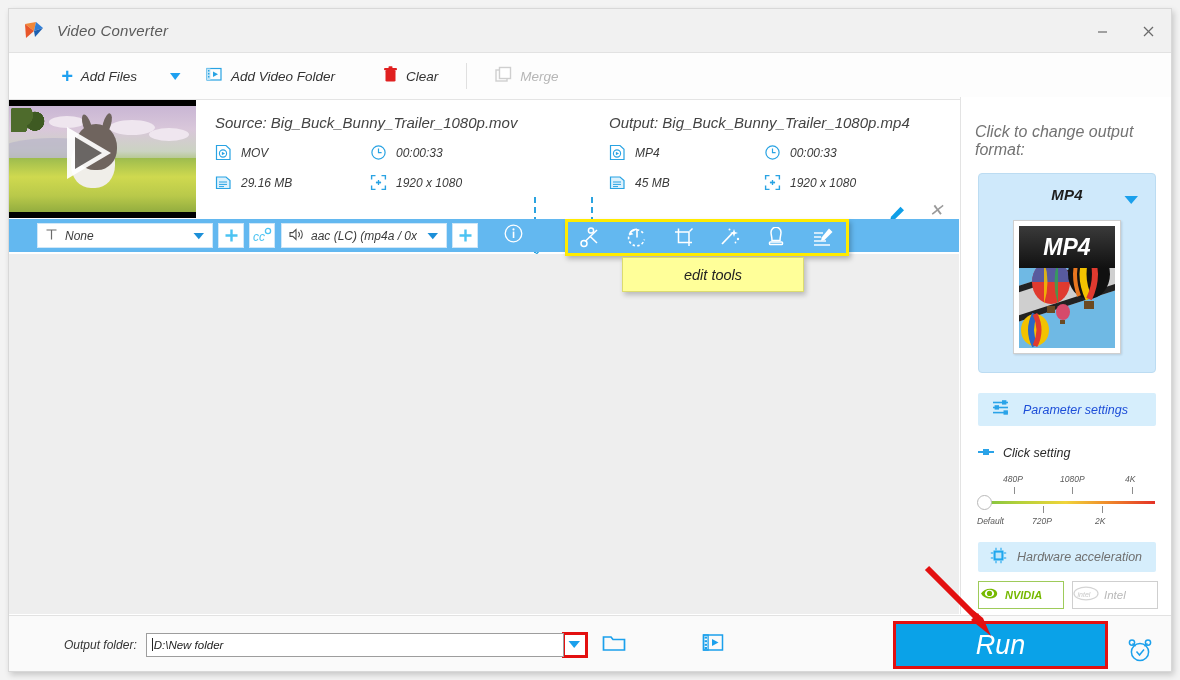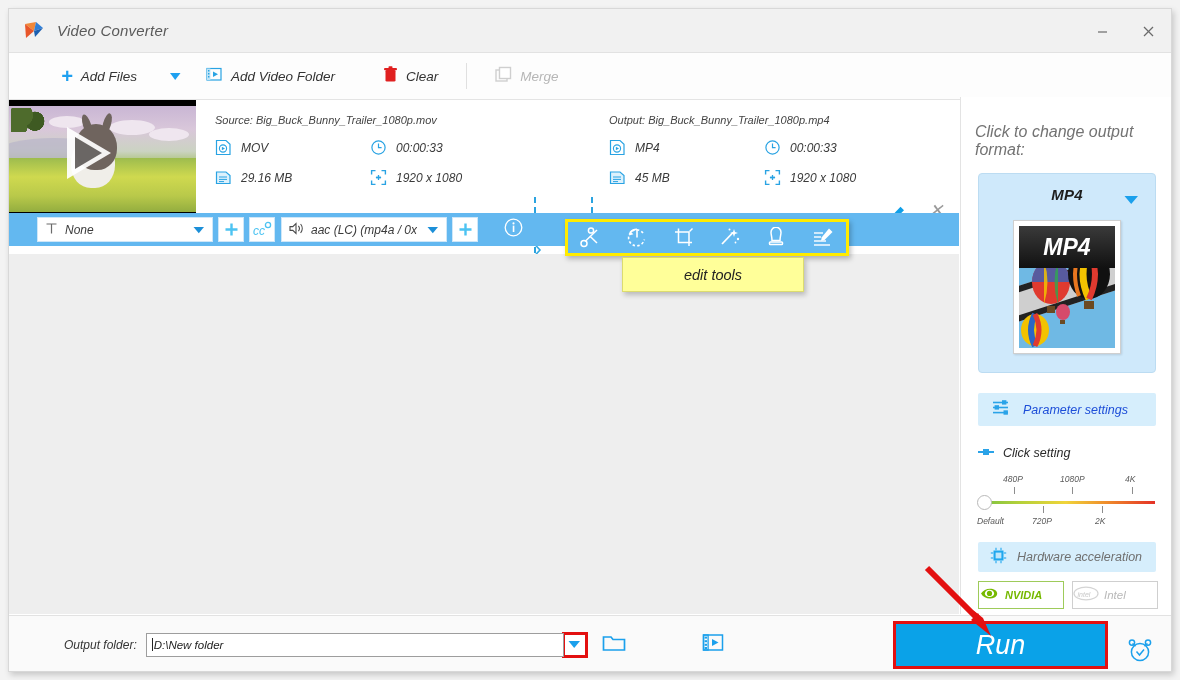--- a/index.html
+++ b/index.html
@@ -99,21 +99,21 @@
     position:absolute; left:66px; top:37px;
     width:0; height:0;
     border-left:27px solid rgba(60,55,52,0.75);
     border-top:16px solid transparent;
     border-bottom:16px solid transparent;
   }
 
   .info-col { position:absolute; top:0; height:118px; }
   .src-col { left:206px; width:310px; }
   .out-col { left:600px; width:330px; }
-  .file-title { font-size:11px; color:#444; padding-top:14px; white-space:nowrap; }
+  .file-title { font-size:15px; color:#444; padding-top:14px; white-space:nowrap; }
   .meta-grid {
     margin-top:13px; display:grid; grid-template-columns:155px 160px;
     row-gap:13px;
   }
   .meta { display:flex; align-items:center; }
   .meta-txt { font-size:12px; color:#3b3b3b; margin-left:9px; }
 
   .divider-dash {
     position:absolute; top:97px; width:1px; height:106px;
     border-left:2px dashed #2aa3e0;
@@ -123,21 +123,21 @@
   }
   .bolt { position:absolute; left:543px; top:172px; }
 
   .edit-pencil { position:absolute; left:880px; top:106px; cursor:pointer; }
   .close-x {
     position:absolute; left:920px; top:100px; font-size:17px; color:#9a9a9a; cursor:pointer;
   }
 
   
   .bluebar {
-    position:absolute; left:0; top:204px; width:950px; height:33px;
+    position:absolute; left:0; top:210px; width:950px; height:33px;
     background:#63b8f0; display:flex; align-items:center; padding-left:28px;
   }
   .bb-select {
     height:25px; background:#fff; border:1px solid #cfe7f8;
     display:flex; align-items:center; padding:0 7px; font-size:12px; color:#3b3b3b;
   }
   .bb-select.sub { width:176px; }
   .bb-select.aud { width:166px; margin-left:6px; }
   .bb-caret-dark { margin-left:auto; }
   .bb-btn {

